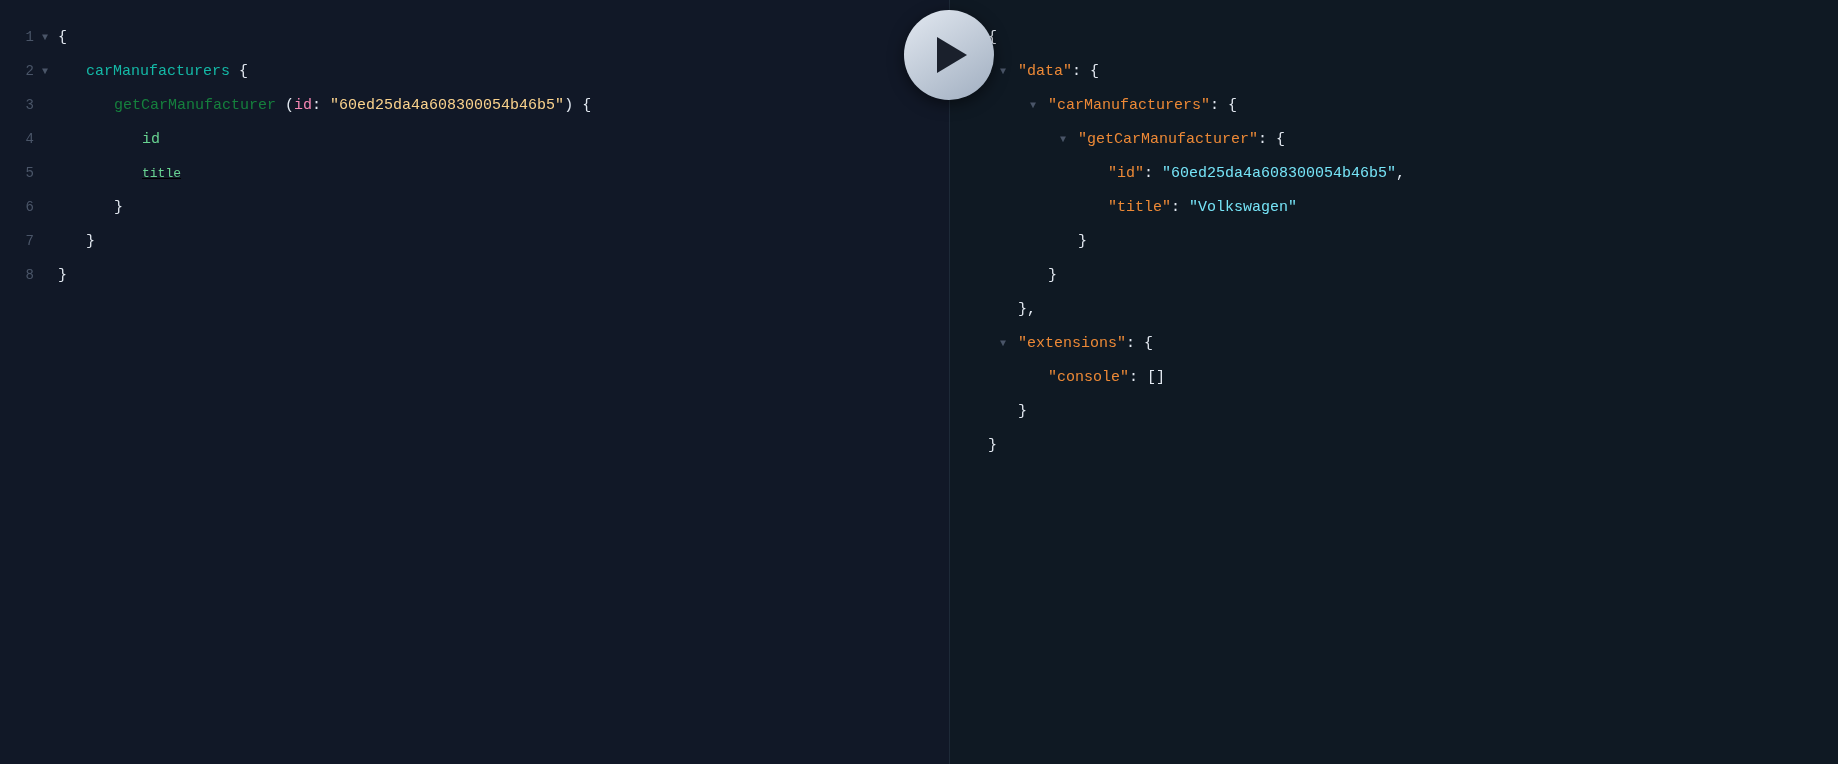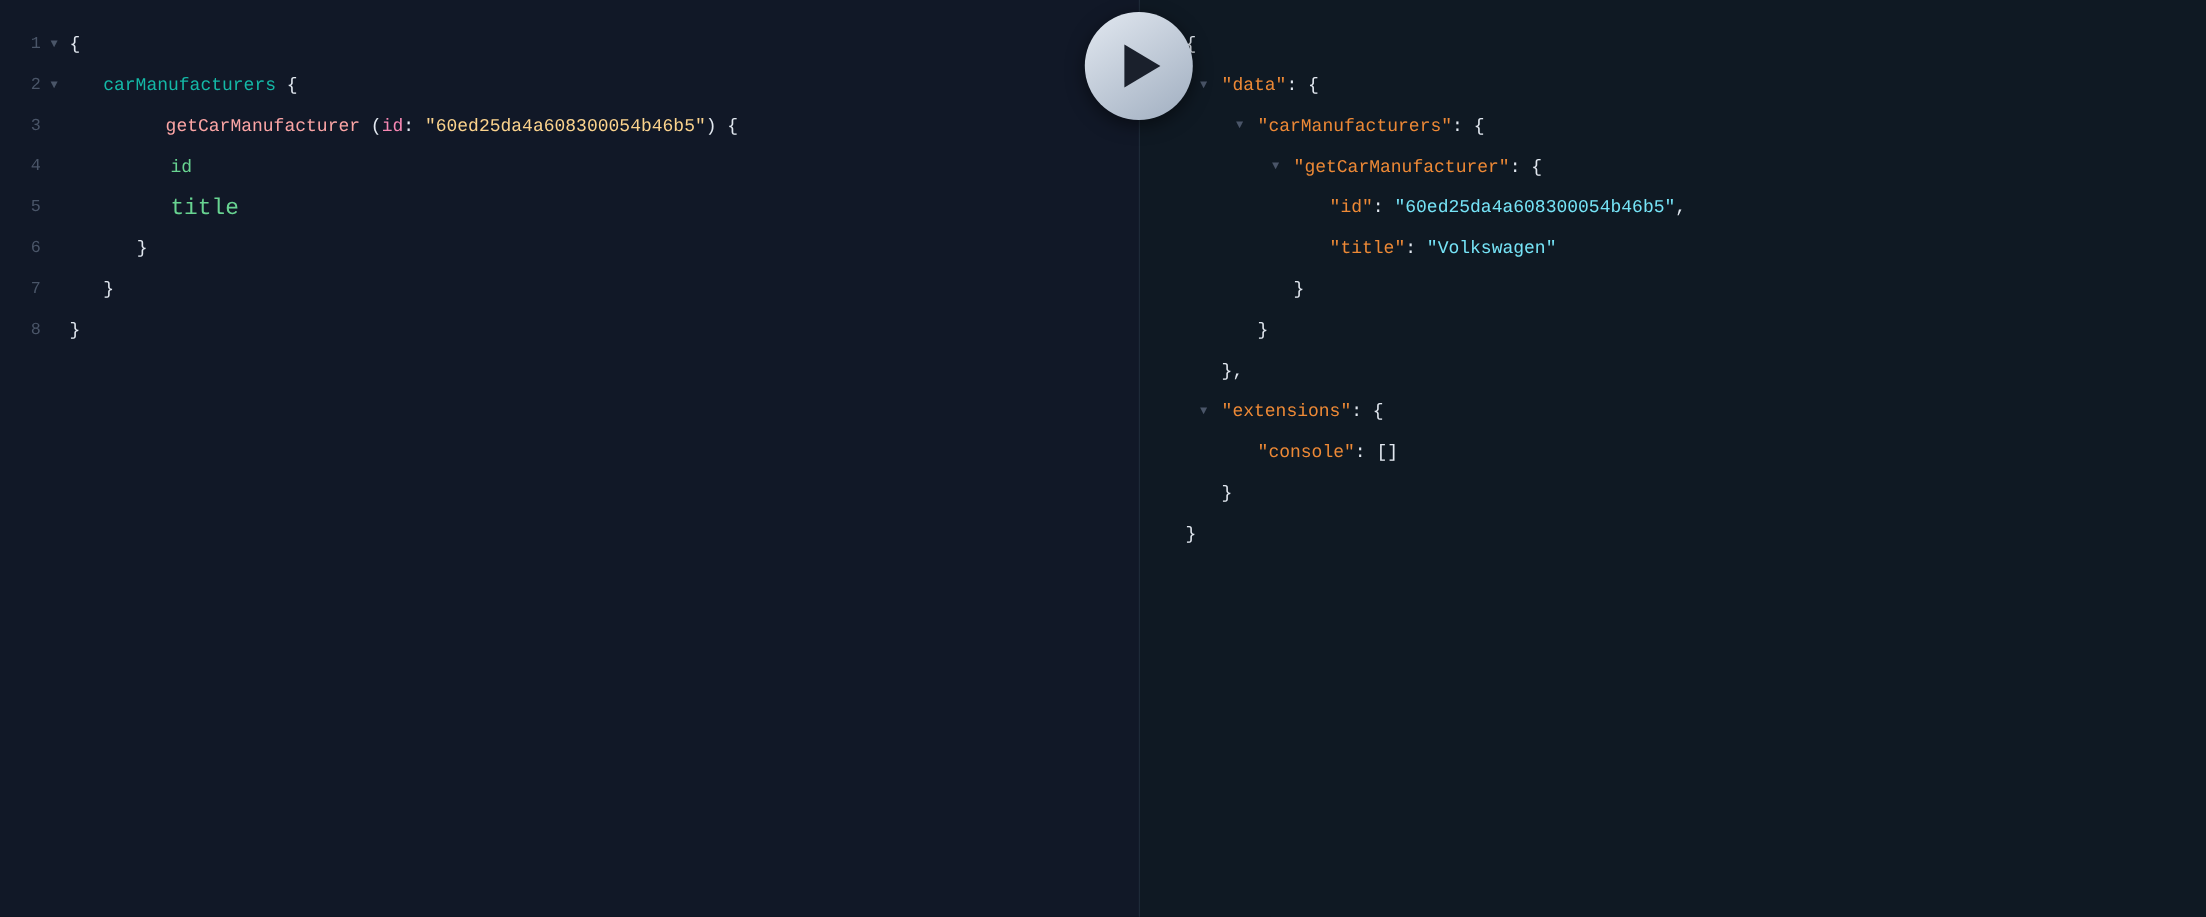--- a/index.html
+++ b/index.html
@@ -104,33 +104,33 @@
       <div class="code-line">
         <span class="line-number">2</span>
         <span style="color: rgb(74, 85, 104); font-size: 10px; margin-right: 4px; width: 12px; display: inline-block;">▼</span>
         <span style="padding-left: 28px;"></span>
         <span style="font-size: 15px;"><span style="color: #14b8a6;">carManufacturers</span><span style="color: rgb(226, 232, 240);"> {</span></span>
       </div>
       <div class="code-line">
         <span class="line-number">3</span>
         <span style="color: rgb(74, 85, 104); font-size: 10px; margin-right: 4px; width: 12px; display: inline-block;"> </span>
         <span style="padding-left: 56px;"></span>
-        <span style="font-size: 15px;"><span style="color: #fca5a5; margin-left: 24px;">getCarManufacturer</span><span style="color: rgb(226, 232, 240);"> (</span><span style="color: rgb(246, 135, 179);">id</span><span style="color: rgb(226, 232, 240);">: </span><span style="color: rgb(251, 211, 141);">"60ed25da4a608300054b46b5"</span><span style="color: rgb(226, 232, 240);">) {</span></span>
+        <span style="font-size: 15px;"><span style="color: #15803d;">getCarManufacturer</span><span style="color: rgb(226, 232, 240);"> (</span><span style="color: rgb(246, 135, 179);">id</span><span style="color: rgb(226, 232, 240);">: </span><span style="color: rgb(251, 211, 141);">"60ed25da4a608300054b46b5"</span><span style="color: rgb(226, 232, 240);">) {</span></span>
       </div>
       <div class="code-line">
         <span class="line-number">4</span>
         <span style="color: rgb(74, 85, 104); font-size: 10px; margin-right: 4px; width: 12px; display: inline-block;"> </span>
         <span style="padding-left: 84px;"></span>
         <span style="font-size: 15px;"><span style="color: rgb(104, 211, 145);">id</span></span>
       </div>
       <div class="code-line">
         <span class="line-number">5</span>
         <span style="color: rgb(74, 85, 104); font-size: 10px; margin-right: 4px; width: 12px; display: inline-block;"> </span>
         <span style="padding-left: 84px;"></span>
-        <span style="font-size: 19px;"><span style="color: rgb(104, 211, 145);">title</span></span>
+        <span style="font-size: 13px; text-decoration: underline;"><span style="color: rgb(104, 211, 145);">title</span></span>
       </div>
       <div class="code-line">
         <span class="line-number">6</span>
         <span style="color: rgb(74, 85, 104); font-size: 10px; margin-right: 4px; width: 12px; display: inline-block;"> </span>
         <span style="padding-left: 56px;"></span>
         <span style="font-size: 15px;"><span style="color: rgb(226, 232, 240);">}</span></span>
       </div>
       <div class="code-line">
         <span class="line-number">7</span>
         <span style="color: rgb(74, 85, 104); font-size: 10px; margin-right: 4px; width: 12px; display: inline-block;"> </span>

